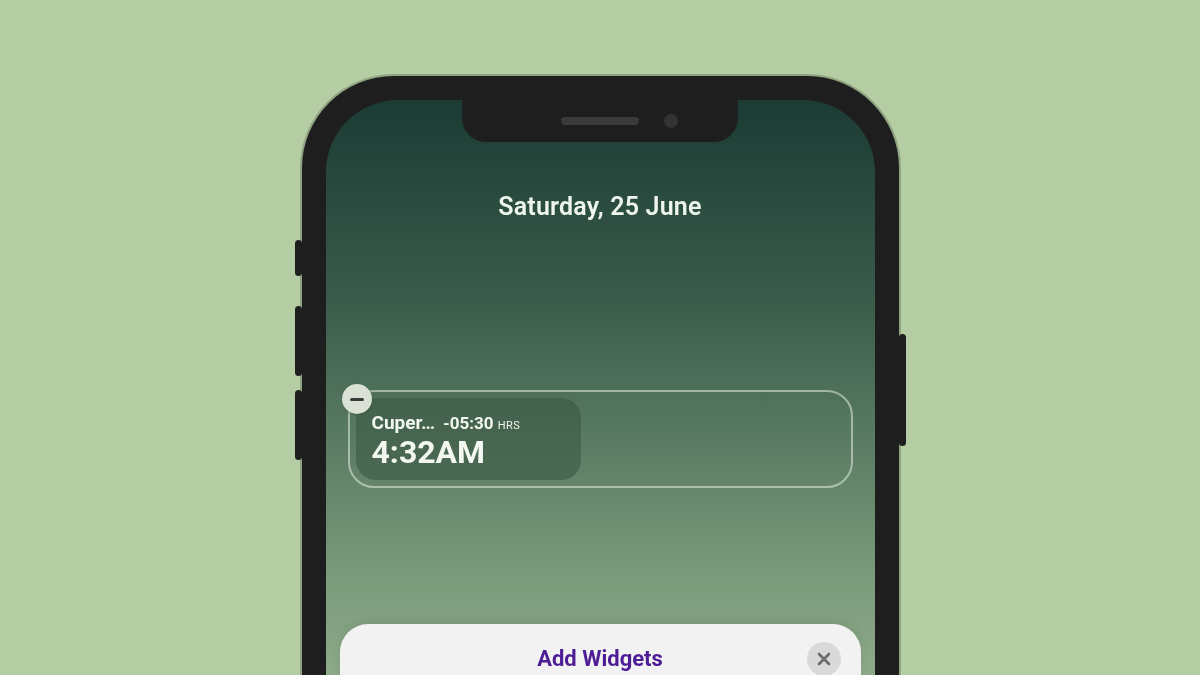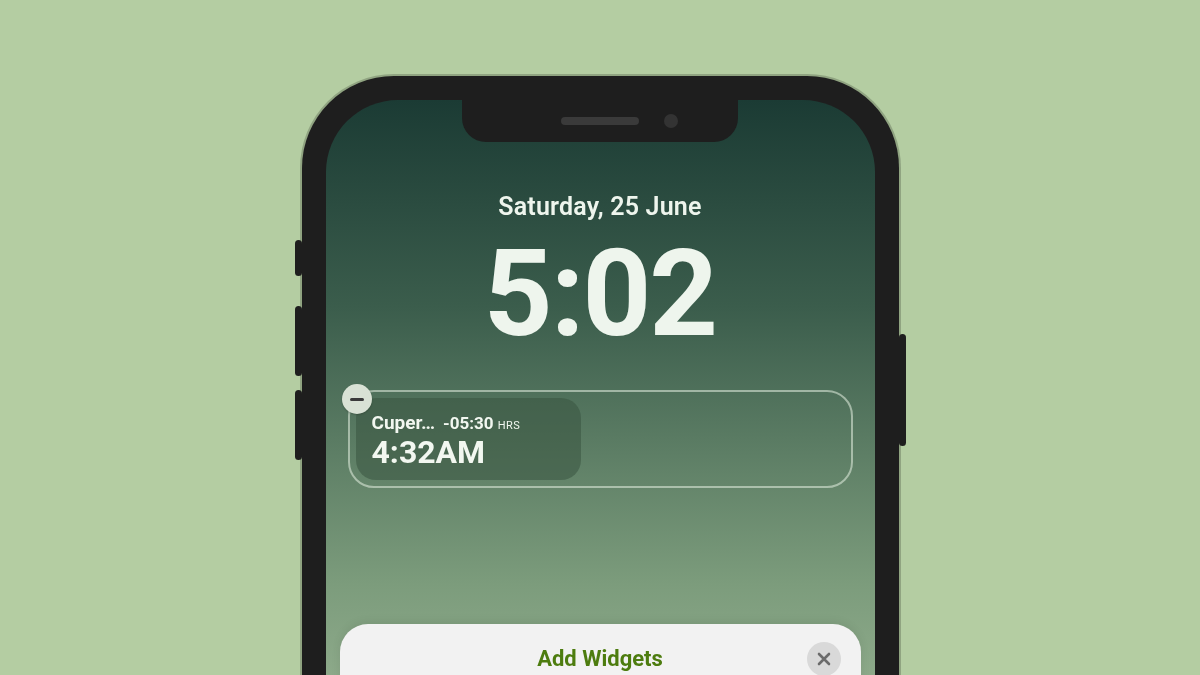--- a/index.html
+++ b/index.html
@@ -145,21 +145,21 @@
     border-radius: 28px;
     box-shadow: 0 -2px 10px rgba(0,0,0,0.08);
     display: flex;
     flex-direction: column;
     align-items: center;
   }
   .sheet-title {
     margin-top: 22px;
     font-size: 22px;
     font-weight: 700;
-    color: #4d7c0f;
+    color: #4c1d95;
   }
   .sheet-close {
     position: absolute;
     right: 20px;
     top: 18px;
     width: 34px; height: 34px;
     border-radius: 50%;
     background: #d9d9d9;
     display: flex; align-items: center; justify-content: center;
   }
@@ -175,21 +175,20 @@
   <div class="side-btn btn-power"></div>
 
   <div class="phone-inner">
 
     <div class="notch">
       <div class="speaker"></div>
       <div class="camera"></div>
     </div>
 
     <div class="date">Saturday, 25 June</div>
-    <div class="clock">5:02</div>
 
     <div class="widget-slot">
       <div class="widget">
         <div class="widget-remove">
           <span></span>
         </div>
         <div class="widget-row1">
           <span class="widget-city">Cuper…</span>
           <span class="widget-offset">-05:30</span>
           <span class="widget-hrs">HRS</span>

